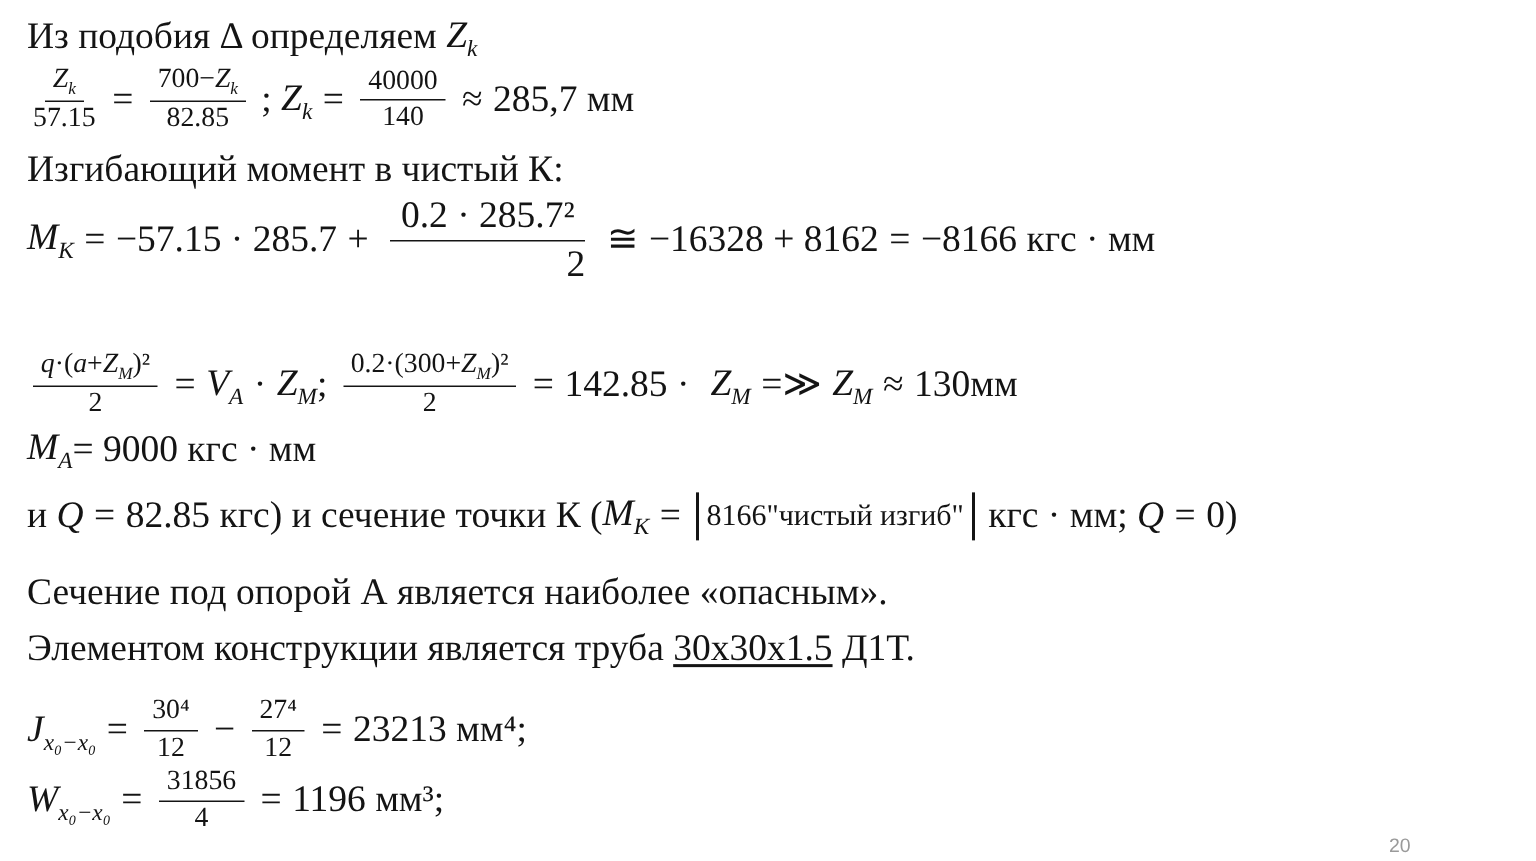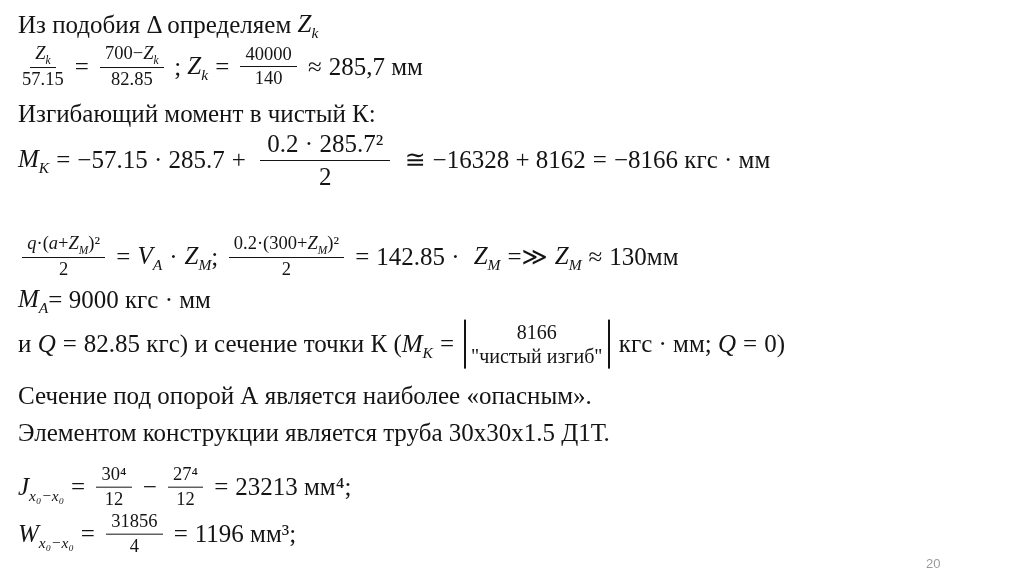--- a/index.html
+++ b/index.html
@@ -22,39 +22,39 @@
     position: absolute;
     left: 18px;
     display: flex;
     align-items: center;
     white-space: pre;
     font-size: 25px;
     line-height: 1.22;
     transform: translateY(-50%);
   }
   .mtxt { display: inline-block; }
-  .mu { text-underline-offset: 3px; }
+  .mu { text-decoration: underline; text-underline-offset: 3px; }
   .mvar { font-style: italic; display: inline-block; }
   .msub { font-style: italic; font-size: 0.62em; line-height: 1; }
   .mop { display: inline-block; margin: 0 0.28em; }
   .mfrac {
     display: inline-flex;
     flex-direction: column;
     align-items: center;
     font-size: 0.74em;
     line-height: 1.18;
     margin: 0 0.22em;
     text-align: center;
   }
-  .mfrac.big { font-size: 1em; margin: 0 0.3em; }
+  .mfrac.big { font-size: 1em; margin: 0 0.3em; align-items: flex-end; }
   .mnum { border-bottom: 1.6px solid #141414; padding: 0 0.28em 1px 0.28em; }
   .mden { padding-top: 1px; }
   .mstack {
     display: inline-flex;
-    flex-direction: column;
+    flex-direction: row;
     align-items: center;
     font-size: 0.8em;
     line-height: 1.22;
     text-align: center;
     padding: 0 2px;
   }
   .mbar {
     align-self: stretch;
     width: 0;
     border-left: 2px solid #141414;

